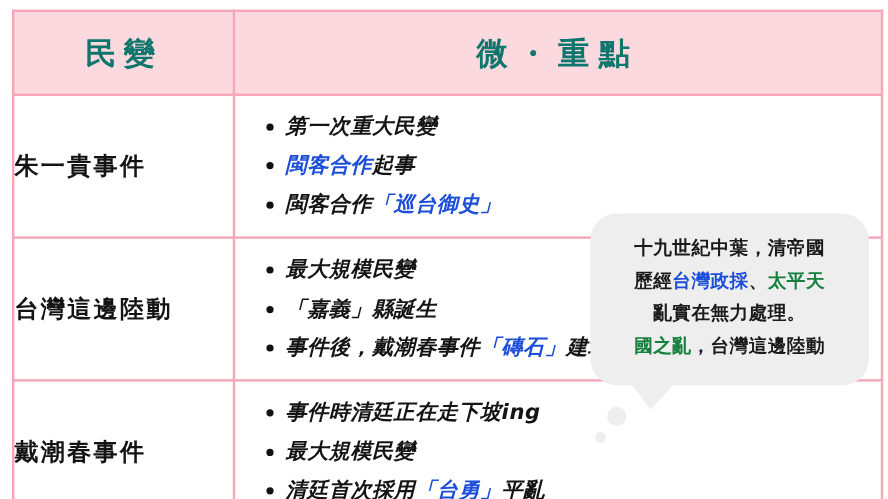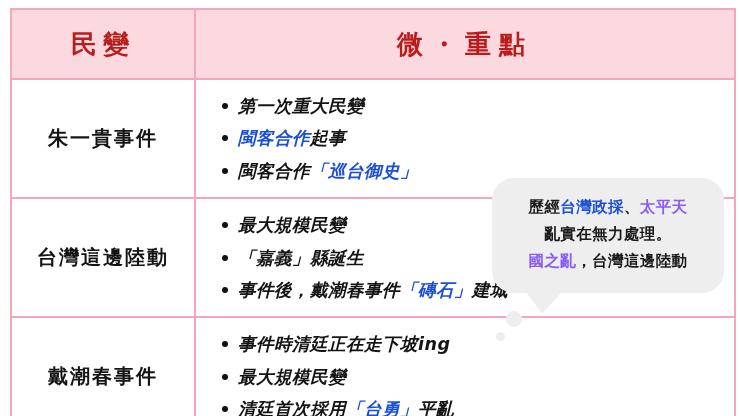--- a/index.html
+++ b/index.html
@@ -36,29 +36,28 @@
 
   thead th {
     background: #fbd9de;
     height: 68px;
     text-align: center;
     font-weight: bold;
   }
   .head-text {
     font-size: 26px;
     letter-spacing: 6px;
-    color: #b91c1c;
+    color: #0f766e;
     font-family: Liberation Sans, sans-serif;
   }
   .head-text.right {
     letter-spacing: 8px;
   }
 
   .row-label {
-    text-align: center;
     font-size: 20px;
     font-weight: bold;
     letter-spacing: 2px;
     color: #141414;
   }
   .bullets {
     padding: 10px 0 10px 26px;
     margin: 0;
     list-style: none;
     font-style: italic;
@@ -76,21 +75,21 @@
     content: "";
     position: absolute;
     left: 0;
     top: 13px;
     width: 6px;
     height: 6px;
     background: #111;
     border-radius: 50%;
   }
   .hl-red { color: #1d4ed8; }
-  .hl-blue { color: #8b5cf6; }
+  .hl-blue { color: #15803d; }
 
   
   .bubble {
     position: absolute;
     right: 16px;
     top: 178px;
     width: 232px;
     background: #eeeeee;
     border-radius: 22px;
     padding: 16px 18px 18px 18px;
@@ -170,20 +169,21 @@
               <li><span>最大規模民變</span></li>
               <li><span>清廷首次採用</span><span class="hl-red">「台勇」</span><span>平亂</span></li>
             </ul>
         </td>
       </tr>
     </tbody>
   </table>
 
   <div class="bubble">
     <div>
+        <p><span>十九世紀中葉，清帝國</span></p>
         <p><span>歷經</span><span class="hl-red">台灣政採</span><span>、</span><span class="hl-blue">太平天</span></p>
         <p><span>亂實在無力處理。</span></p>
         <p><span class="hl-blue">國之亂</span><span>，台灣這邊陸動</span></p>
       </div>
     <div class="bubble-tail"></div>
     <div class="bubble-dot d1"></div>
     <div class="bubble-dot d2"></div>
   </div>
 
 </div>

